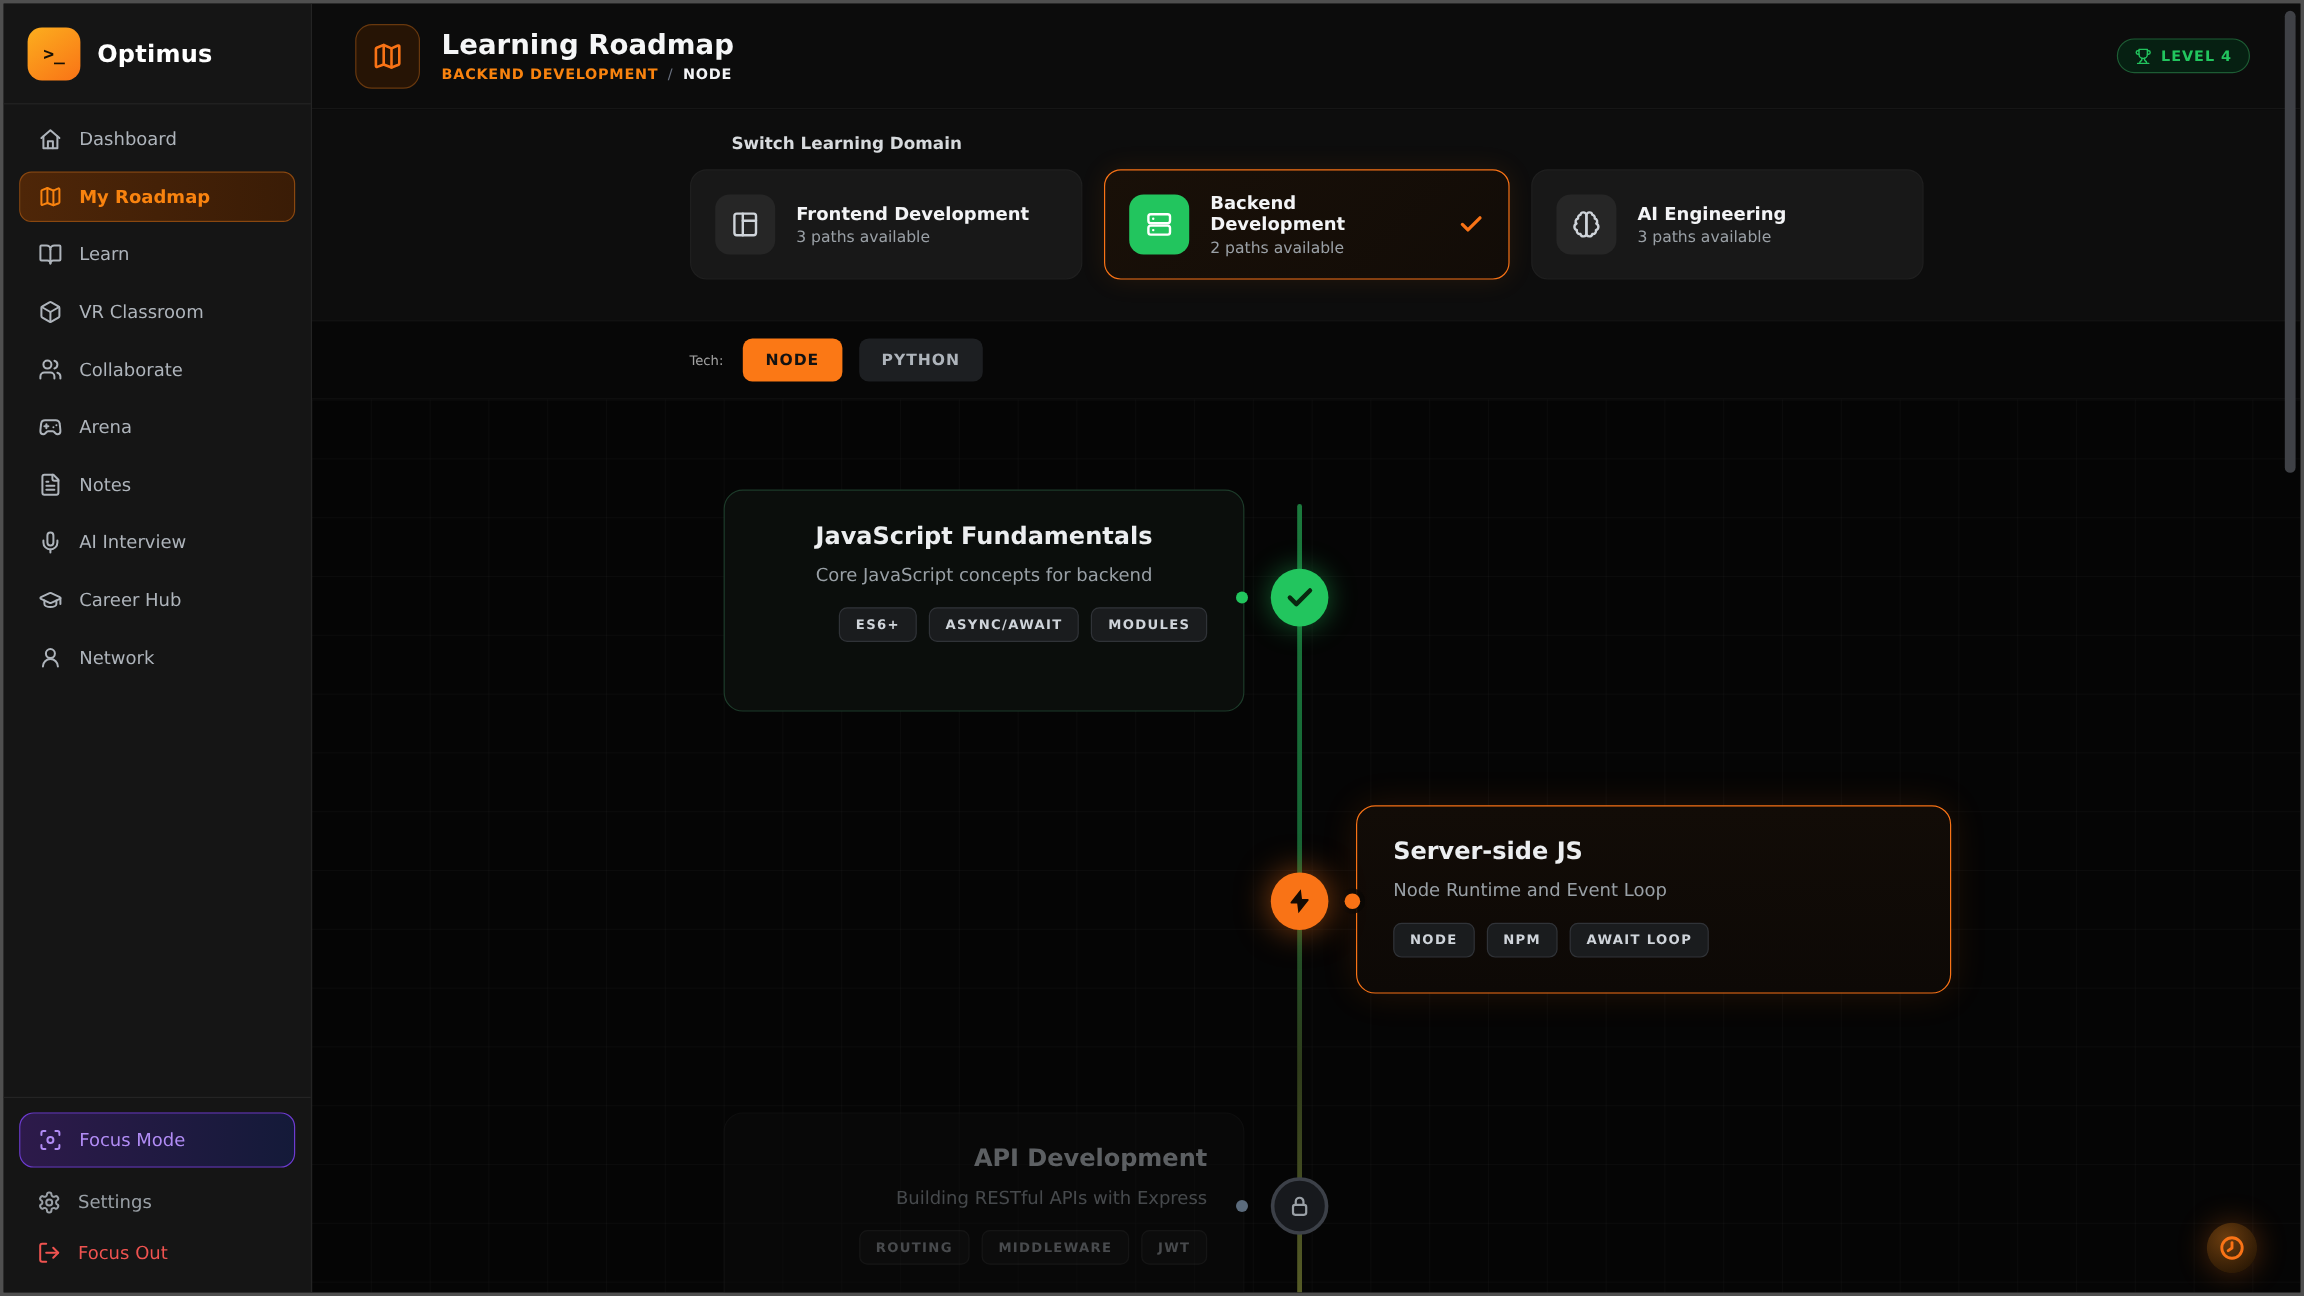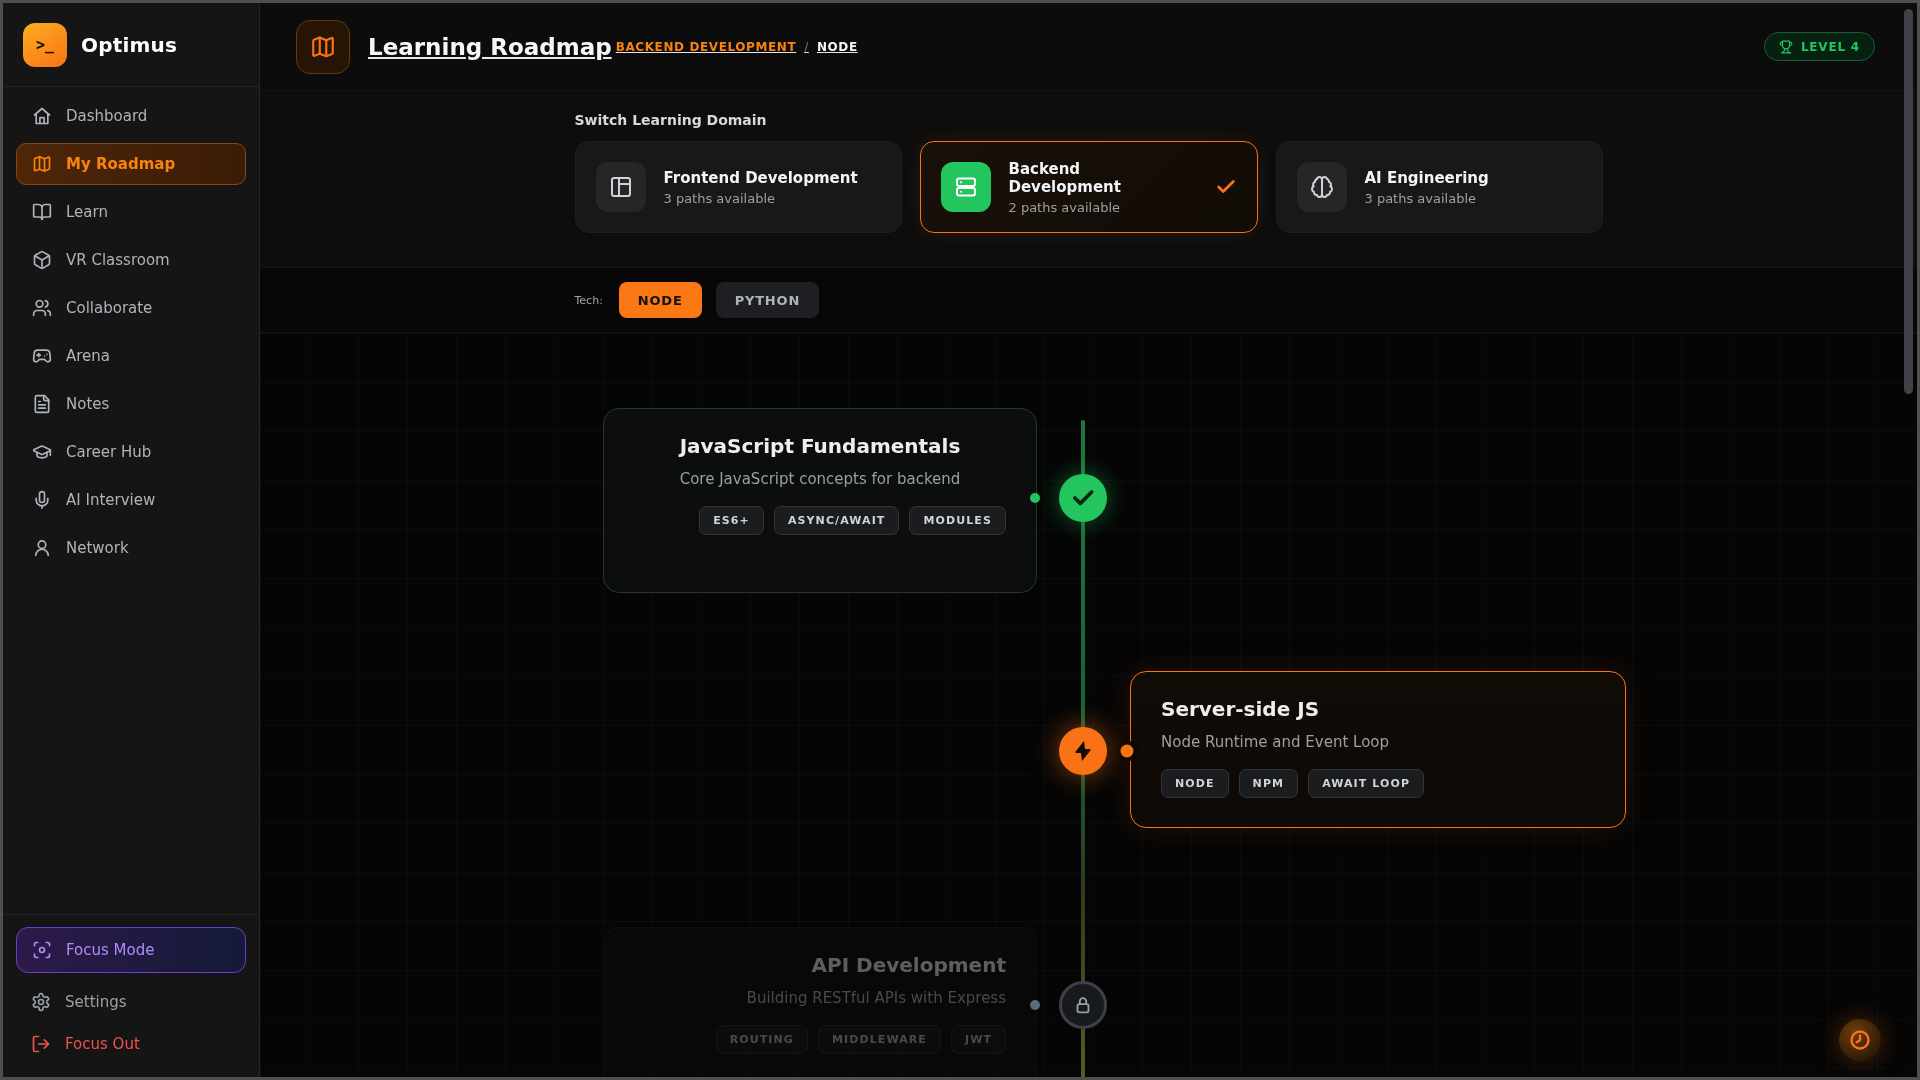--- a/index.html
+++ b/index.html
@@ -24,32 +24,32 @@
   .foot-item { height:42px; display:flex; align-items:center; gap:14px; padding:0 15px; border-radius:10px; font-size:15px; color:#9aa0a6; cursor:pointer; }
   .foot-item svg { width:20px; height:20px; stroke:currentColor; fill:none; stroke-width:2; stroke-linecap:round; stroke-linejoin:round; }
   .foot-item.signout { color:#ef5350; }
 
   
   .main { flex:1 1 auto; display:flex; flex-direction:column; min-width:0; }
 
   header.topbar { height:88px; flex:0 0 88px; background:#0c0c0c; display:flex; align-items:center; padding:0 42px 0 36px; border-bottom:1px solid #161616; }
   .page-icon-box { width:54px; height:54px; border-radius:14px; background:#261405; border:1px solid #68380e; display:flex; align-items:center; justify-content:center; margin-right:18px; }
   .page-icon-box svg { width:26px; height:26px; stroke:#f97316; fill:none; stroke-width:2; stroke-linecap:round; stroke-linejoin:round; }
-  .title-stack { display:flex; flex-direction:row; gap:4px;text-decoration:underline; }
+  .title-stack { display:flex; flex-direction:column; gap:4px; }
   .page-title { font-size:23px; font-weight:bold; color:#f5f6f7; }
   .crumbs { display:flex; align-items:center; gap:8px; font-size:12px; font-weight:bold; letter-spacing:.6px; }
   .crumb-domain { color:#f9830f; }
   .crumb-sep { color:#6b7280; font-weight:normal; }
   .crumb-tech { color:#f3f4f6; }
   .level-badge { margin-left:auto; height:29px; display:flex; align-items:center; gap:8px; padding:0 14px; border-radius:999px; background:#062012; border:1px solid #1d5c34; color:#22c55e; font-size:12px; font-weight:bold; letter-spacing:.8px; }
   .level-badge svg { width:14px; height:14px; stroke:#22c55e; fill:none; stroke-width:2; stroke-linecap:round; stroke-linejoin:round; }
 
   section.domain { height:177px; flex:0 0 177px; background:#0d0d0d; border-bottom:1px solid #151515; display:flex; flex-direction:column; align-items:center; }
   .domain-inner { width:1028px; padding-top:21px; }
-  .domain-label { font-size:14px; font-weight:600; color:#d7dadd; margin-bottom:13px; }
+  .domain-label { font-size:14px; font-weight:600; color:#d7dadd; margin-bottom:13px;margin-left:35px; }
   .domain-cards { display:flex; gap:18px; }
   .domain-card { height:92px; border-radius:14px; background:#181818; display:flex; align-items:center; padding:0 20px; gap:18px; cursor:pointer; border:1px solid #1f1f1f; }
   .domain-card.c0 { width:327px; }
   .domain-card.c1 { width:338px; }
   .domain-card.c2 { width:327px; }
   .domain-card.selected { background:linear-gradient(135deg,#191008,#120c07); border:1.5px solid #f97316; box-shadow:0 0 22px rgba(249,115,22,.10); }
   .dc-iconbox { width:50px; height:50px; border-radius:12px; background:#262626; display:flex; align-items:center; justify-content:center; flex:0 0 50px; }
   .dc-iconbox svg { width:24px; height:24px; stroke:#cfd4da; fill:none; stroke-width:2; stroke-linecap:round; stroke-linejoin:round; }
   .dc-iconbox.green { background:#22c55e; }
   .dc-iconbox.green svg { stroke:#fff; }
@@ -170,33 +170,33 @@
             <path d="M15 2H6a2 2 0 0 0-2 2v16a2 2 0 0 0 2 2h12a2 2 0 0 0 2-2V7Z"></path>
             <path d="M14 2v4a2 2 0 0 0 2 2h4"></path>
             <path d="M10 9H8"></path>
             <path d="M16 13H8"></path>
             <path d="M16 17H8"></path>
           </svg>
         <span>Notes</span>
       </div>
       <div class="nav-item">
         <svg viewBox="0 0 24 24">
+            <path d="M12 2a3 3 0 0 0-3 3v7a3 3 0 0 0 6 0V5a3 3 0 0 0-3-3Z"></path>
+            <path d="M19 10v2a7 7 0 0 1-14 0v-2"></path>
+            <line x1="12" y1="19" x2="12" y2="22"></line>
+          </svg>
+        <span>AI Interview</span>
+      </div>
+      <div class="nav-item">
+        <svg viewBox="0 0 24 24">
             <path d="M21.42 10.92a1 1 0 0 0-.02-1.84L12.83 5.18a2 2 0 0 0-1.66 0L2.6 9.08a1 1 0 0 0 0 1.83l8.57 3.91a2 2 0 0 0 1.66 0z"></path>
             <path d="M22 10v6"></path>
             <path d="M6 12.5V16a6 3 0 0 0 12 0v-3.5"></path>
           </svg>
         <span>Career Hub</span>
-      </div>
-      <div class="nav-item">
-        <svg viewBox="0 0 24 24">
-            <path d="M12 2a3 3 0 0 0-3 3v7a3 3 0 0 0 6 0V5a3 3 0 0 0-3-3Z"></path>
-            <path d="M19 10v2a7 7 0 0 1-14 0v-2"></path>
-            <line x1="12" y1="19" x2="12" y2="22"></line>
-          </svg>
-        <span>AI Interview</span>
       </div>
       <div class="nav-item">
         <svg viewBox="0 0 24 24">
             <circle cx="12" cy="8" r="4.5"></circle>
             <path d="M4.5 21a7.5 7.5 0 0 1 15 0"></path>
           </svg>
         <span>Network</span>
       </div>
     </nav>
 

